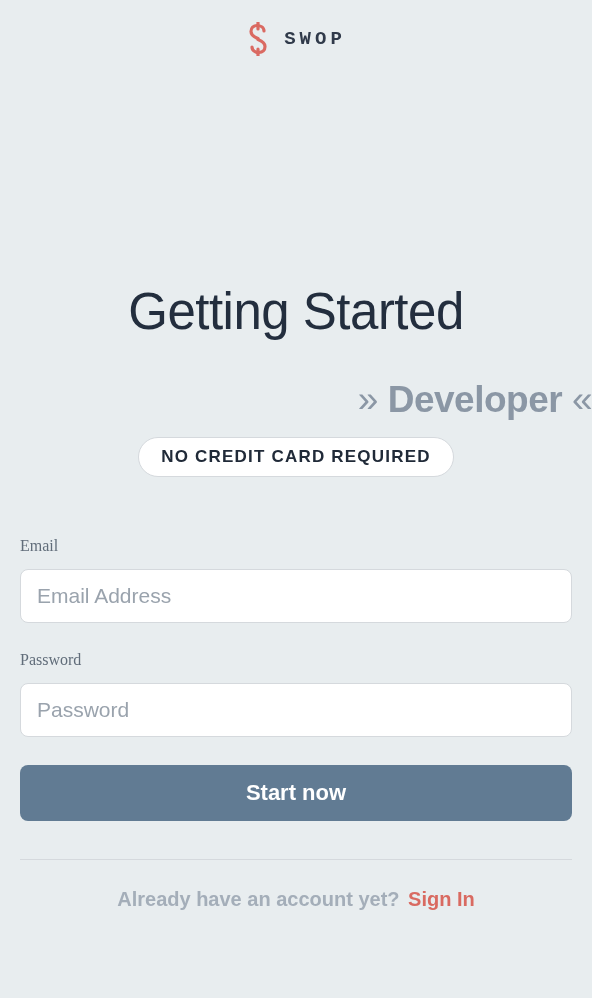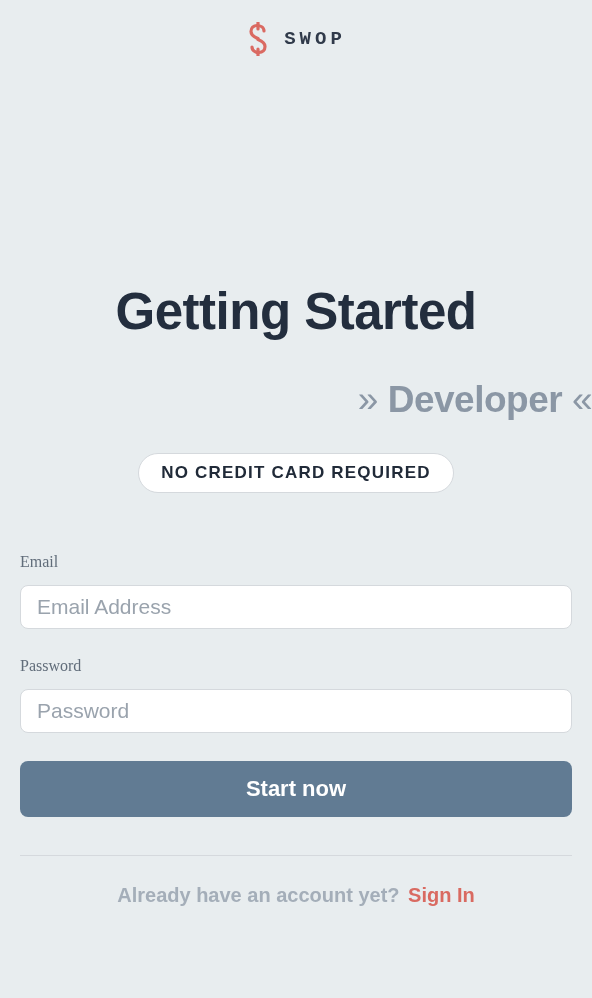--- a/index.html
+++ b/index.html
@@ -35,41 +35,41 @@
       font-size: 19px;
       font-weight: 700;
       letter-spacing: 4px;
       color: #303a4a;
     }
 
     .heading {
       text-align: center;
       margin-top: 210px;
       font-size: 51px;
-      font-weight: 700;
+      font-weight: 400;
       color: #232e3e;
       letter-spacing: -0.5px;
     }
 
     .subheading {
       text-align: right;
       margin-top: 38px;
       font-size: 37px;
       font-weight: 700;
       color: #8b97a5;
       letter-spacing: -0.5px;
     }
 
     .subheading .arrow {
       font-weight: 400;
     }
 
     .badge-wrap {
       text-align: center;
-      margin-top: 32px;
+      margin-top: 16px;
     }
 
     .badge {
       display: inline-block;
       background: #ffffff;
       border: 1px solid #d5d9dd;
       border-radius: 999px;
       padding: 9px 22px;
       font-size: 17px;
       font-weight: 800;
@@ -85,21 +85,21 @@
     .field-label {
       color: #616d7a;
       font-size: 16px;
       margin-bottom: 14px;
       display: block;
       font-family: Liberation Serif, serif;
     }
 
     .text-input {
       width: 100%;
-      height: 44px;
+      height: 54px;
       border: 1px solid #d5d9dd;
       border-radius: 8px;
       background: #ffffff;
       padding: 0 16px;
       font-size: 21px;
       color: #333;
       outline: none;
     }
 
     .text-input::placeholder {

